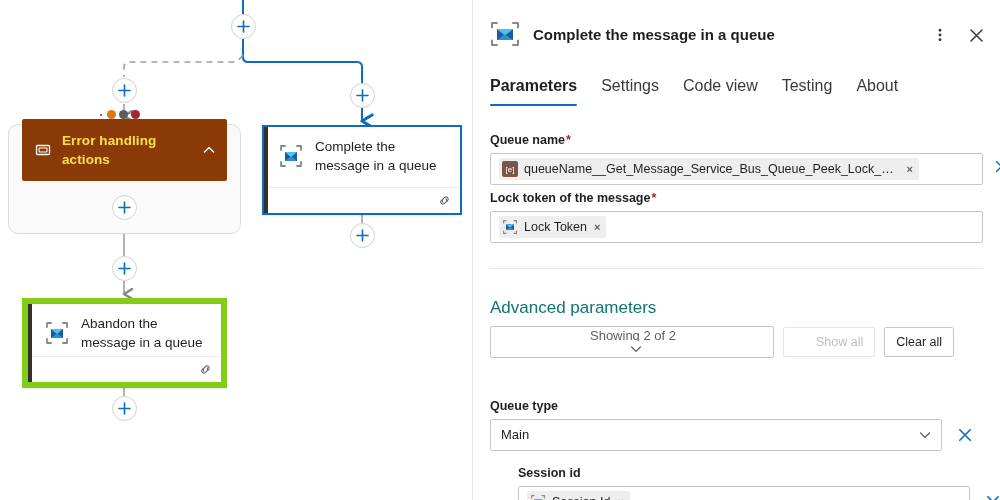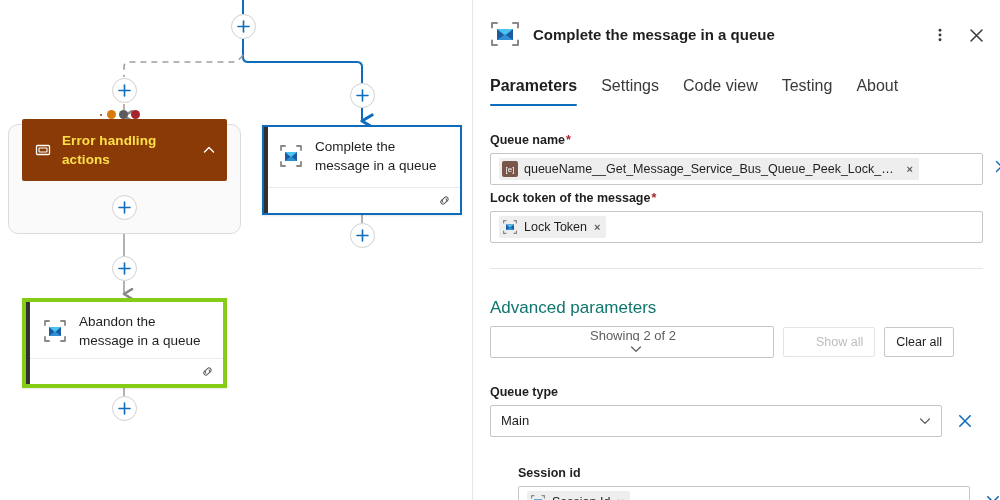--- a/index.html
+++ b/index.html
@@ -35,21 +35,21 @@
   #scope-header .sc-title{
     flex:1;color:#fde047;font-size:13.5px;font-weight:700;line-height:19px;letter-spacing:.1px;
   }
   #scope-header .sc-chev{width:16px;height:16px;flex:0 0 16px;margin-left:6px;}
   #scope-dots{position:absolute;left:100px;top:110px;z-index:5;display:flex;align-items:center;gap:3px;}
   #scope-dots .d{width:9px;height:9px;border-radius:50%;}
   #scope-dots .d.tiny{width:2px;height:2px;border-radius:50%;background:#8a3a06;margin-right:2px;}
 
   
   .card{
-    position:absolute;background:#fff;border:4px solid #84cc16;box-sizing:border-box;z-index:5;
+    position:absolute;background:#fff;border:6px solid #84cc16;box-sizing:border-box;z-index:5;
     box-shadow:0 .6px 1.8px rgba(0,0,0,.10),0 .15px .5px rgba(0,0,0,.07);
   }
   .card .accent{position:absolute;left:0;top:0;bottom:0;width:4px;background:#323130;}
   .card .body{display:flex;align-items:center;padding:10px 12px 10px 16px;box-sizing:border-box;}
   .card .app-ico{width:26px;height:26px;flex:0 0 26px;margin-right:11px;}
   .card .ttl{font-size:13.5px;line-height:19px;color:#201f1e;}
   .card .foot{
     position:absolute;left:4px;right:0;bottom:0;height:26px;border-top:1px solid #ebebeb;
     display:flex;align-items:center;justify-content:flex-end;padding-right:9px;box-sizing:border-box;
   }
@@ -362,21 +362,21 @@
               <svg width="16" height="16" viewBox="0 0 16 16">
                 <path d="M3.6 6 L8 10.4 L12.4 6" fill="none" stroke="#605e5c" stroke-width="1.3" stroke-linecap="round" stroke-linejoin="round"></path>
               </svg>
             </span>
           </div>
           <div class="btn disabled" style="margin-left:9px;padding-left:32px;">Show all</div>
           <div class="btn" style="margin-left:9px;">Clear all</div>
         </div>
       </div>
 
-      <div class="field" style="top:264px;width:493px;">
+      <div class="field" style="top:278px;width:493px;">
         <div class="flabel">Queue type</div>
         <div style="display:flex;align-items:center;">
           <div class="combo" style="width:452px;justify-content:flex-end;">
             <span class="cval">Main</span>
             <span class="chev">
               <svg width="16" height="16" viewBox="0 0 16 16">
                 <path d="M3.6 6 L8 10.4 L12.4 6" fill="none" stroke="#605e5c" stroke-width="1.3" stroke-linecap="round" stroke-linejoin="round"></path>
               </svg>
             </span>
           </div>

